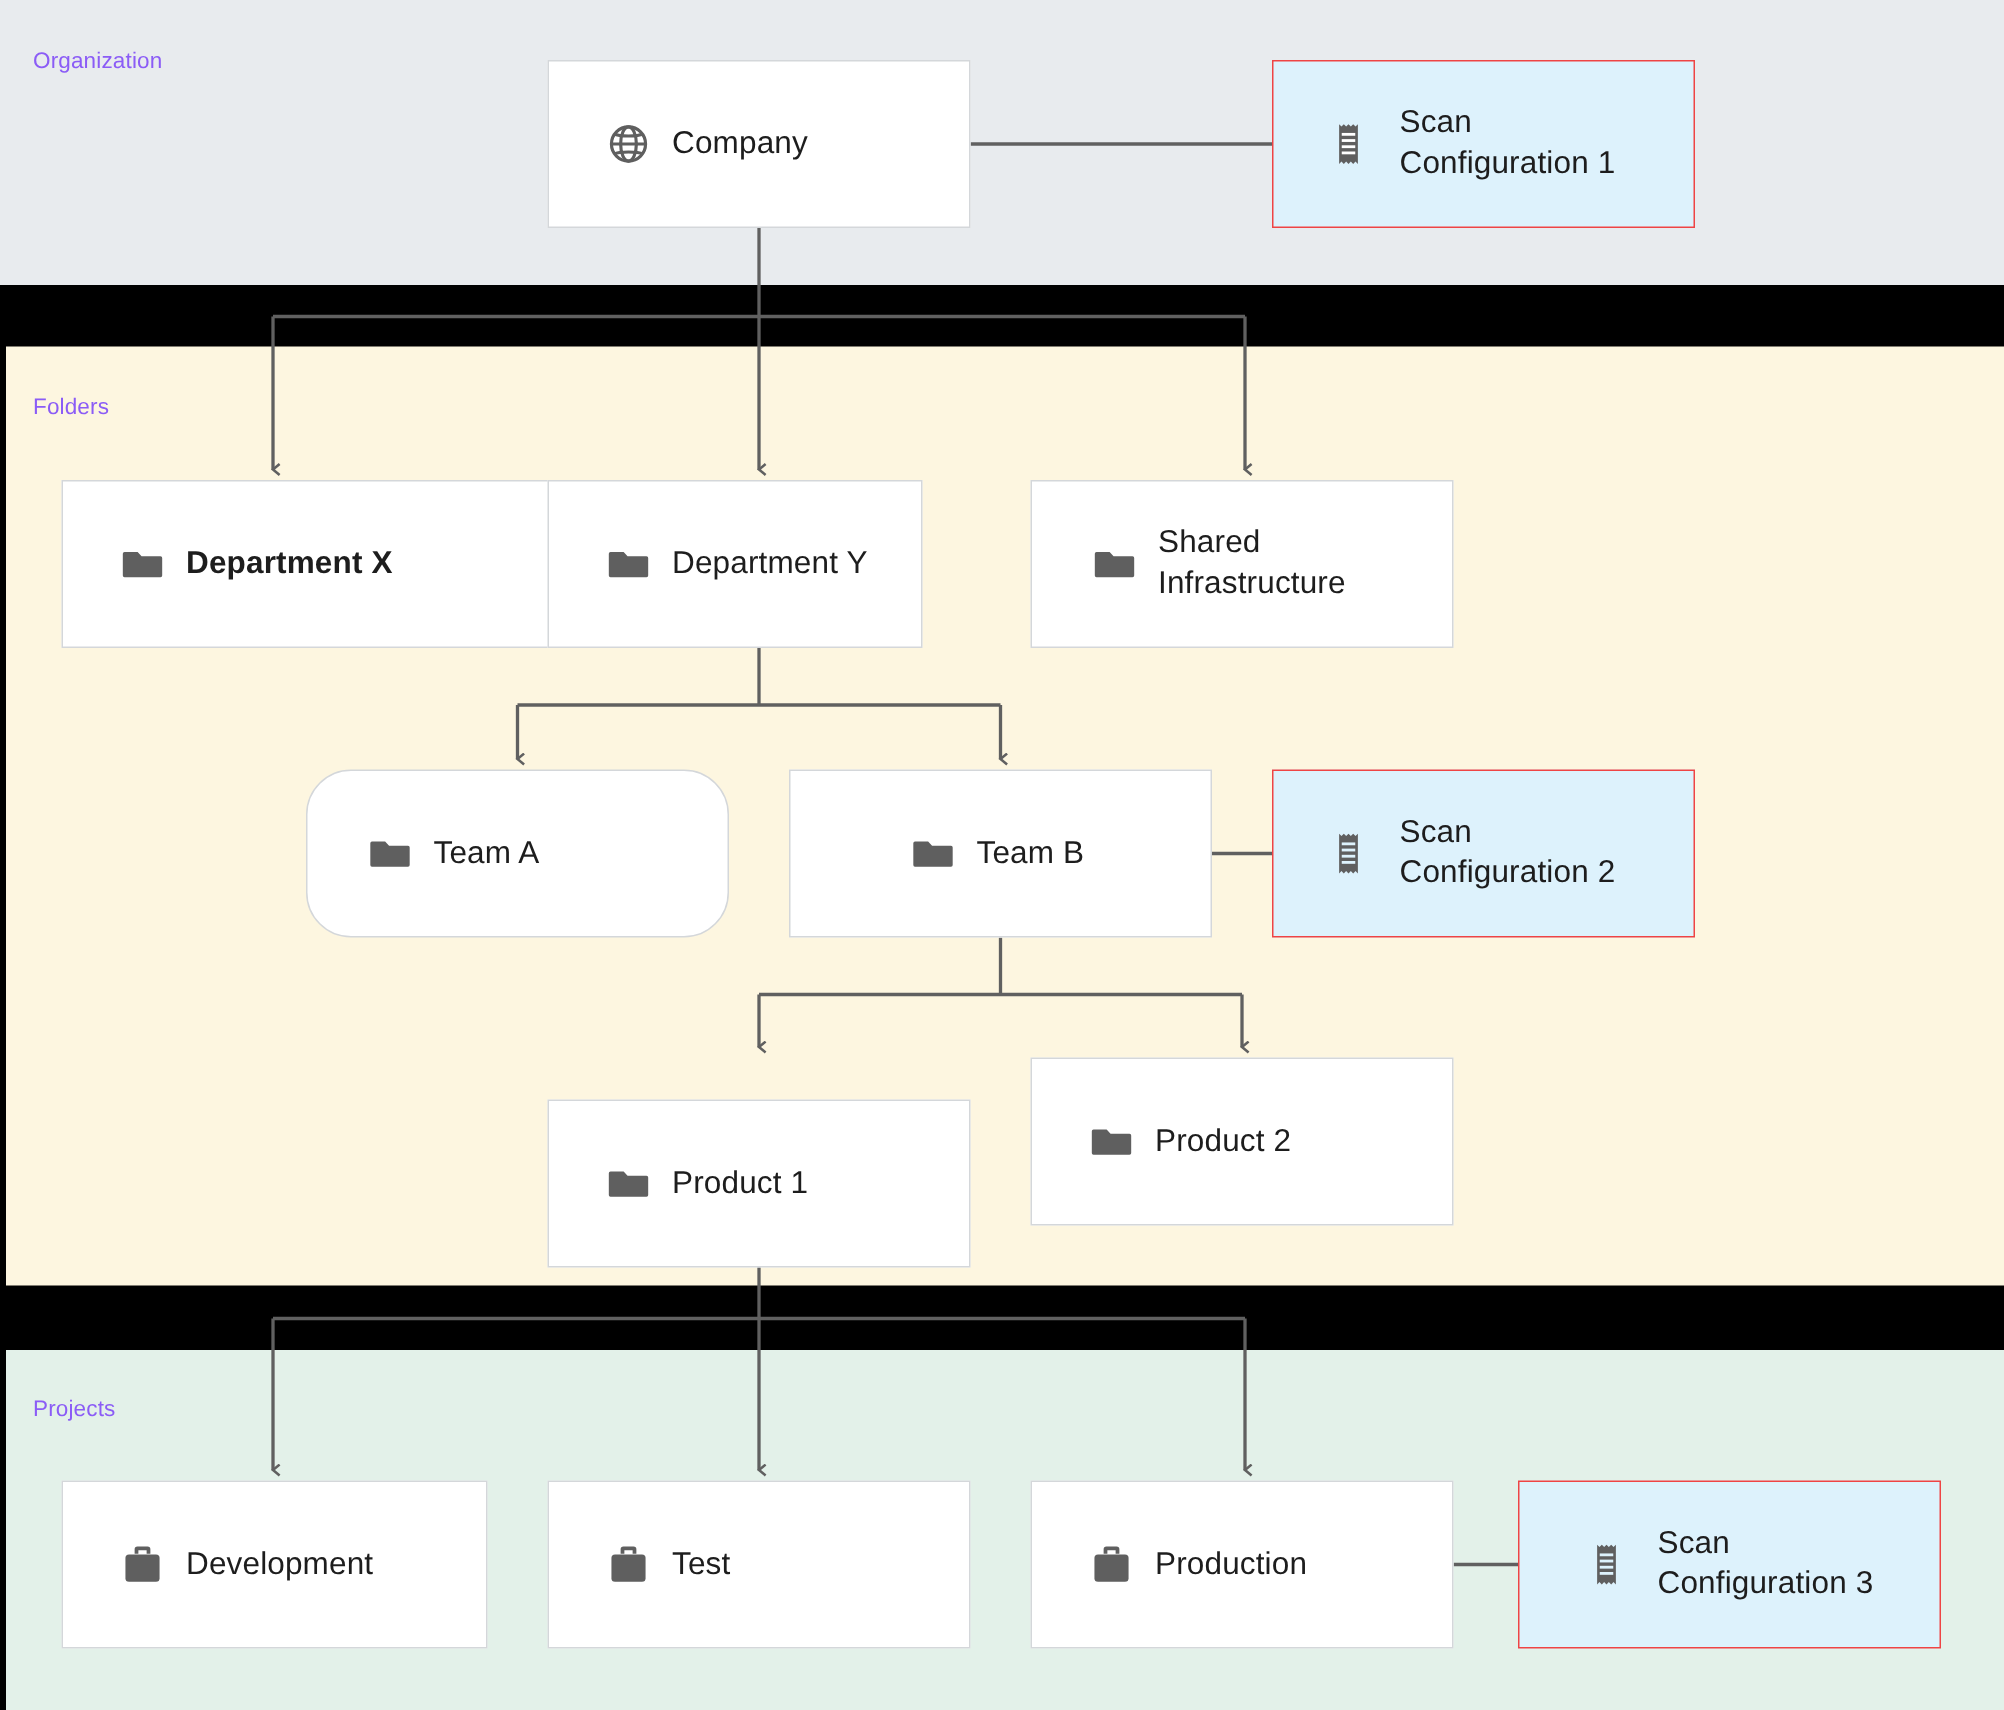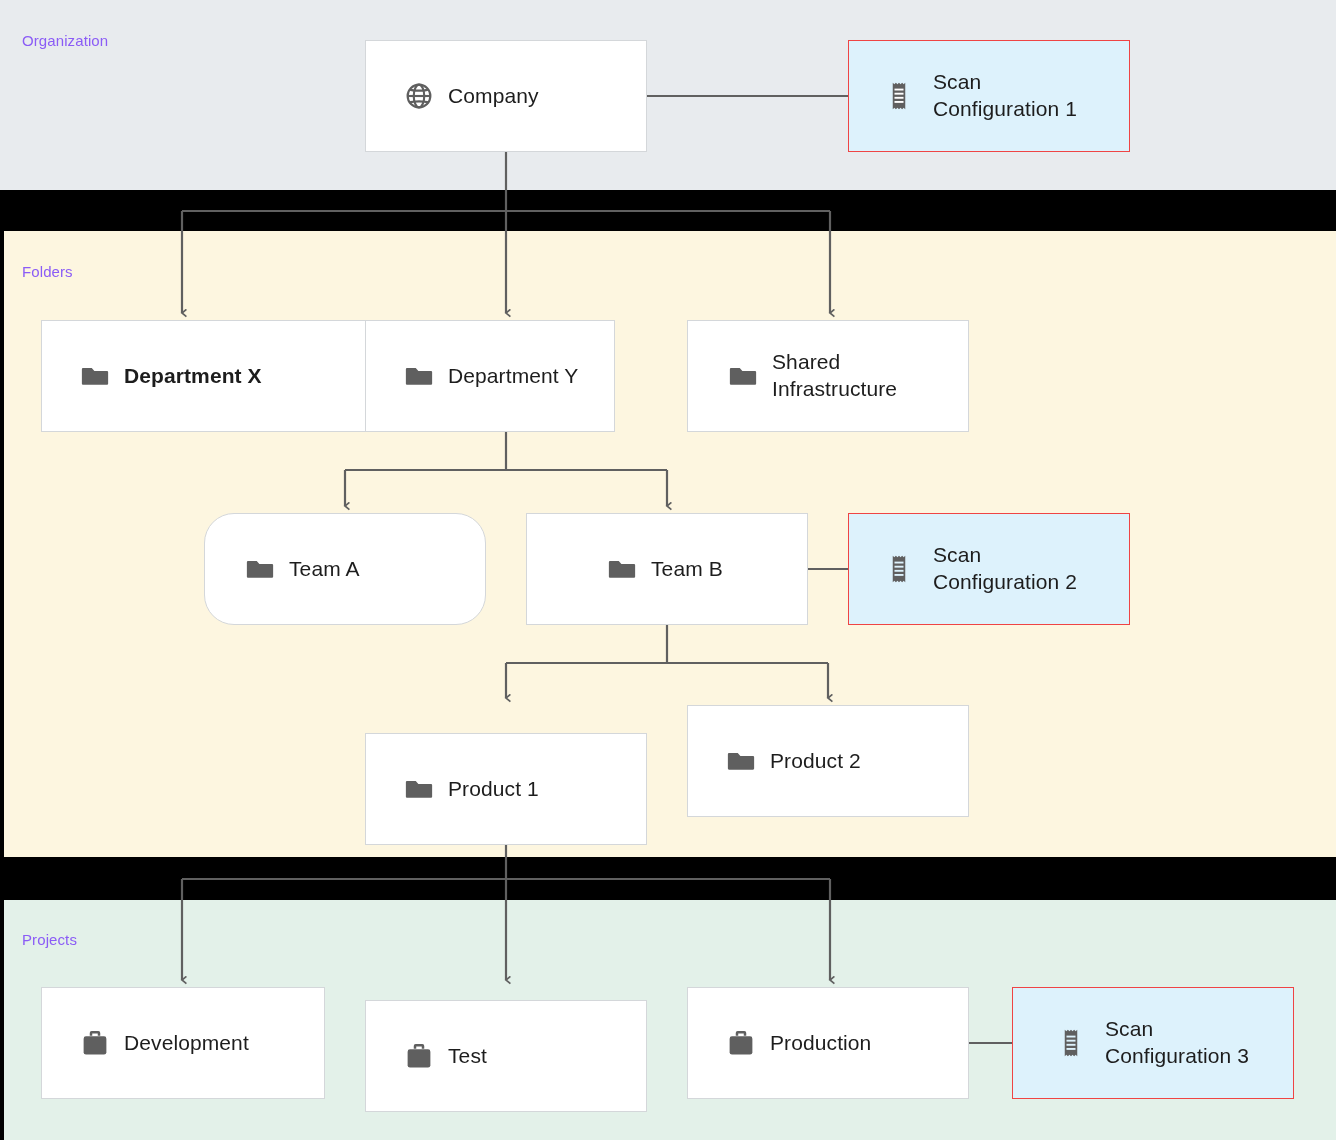--- a/index.html
+++ b/index.html
@@ -88,21 +88,21 @@
   #node-scan1              { left: 848px; top: 40px;  width: 282px; height: 112px; }
   #node-department-x       { left: 41px;  top: 320px; width: 336px; height: 112px; font-weight: bold; }
   #node-department-y       { left: 365px; top: 320px; width: 250px; height: 112px; }
   #node-shared-infra       { left: 687px; top: 320px; width: 282px; height: 112px; }
   #node-team-a             { left: 204px; top: 513px; width: 282px; height: 112px; border-radius: 30px; }
   #node-team-b             { left: 526px; top: 513px; width: 282px; height: 112px; padding-left: 40px; }
   #node-scan2              { left: 848px; top: 513px; width: 282px; height: 112px; }
   #node-product-1          { left: 365px; top: 705px; width: 282px; height: 112px; margin-top: 28px; }
   #node-product-2          { left: 687px; top: 705px; width: 282px; height: 112px; }
   #node-development        { left: 41px;  top: 987px; width: 284px; height: 112px; }
-  #node-test               { left: 365px; top: 987px; width: 282px; height: 112px; margin-top: 13px; }
+  #node-test               { left: 365px; top: 987px; width: 282px; height: 112px; }
   #node-production         { left: 687px; top: 987px; width: 282px; height: 112px; }
   #node-scan3              { left: 1012px;top: 987px; width: 282px; height: 112px; }
 
   
   #node-shared-infra .node-inner { padding-left: 40px; }
   #node-team-a .node-inner,
   #node-team-b .node-inner       { padding-left: 40px; }
   #node-scan3 .node-inner        { padding-left: 46px; }
 </style>
 </head>

